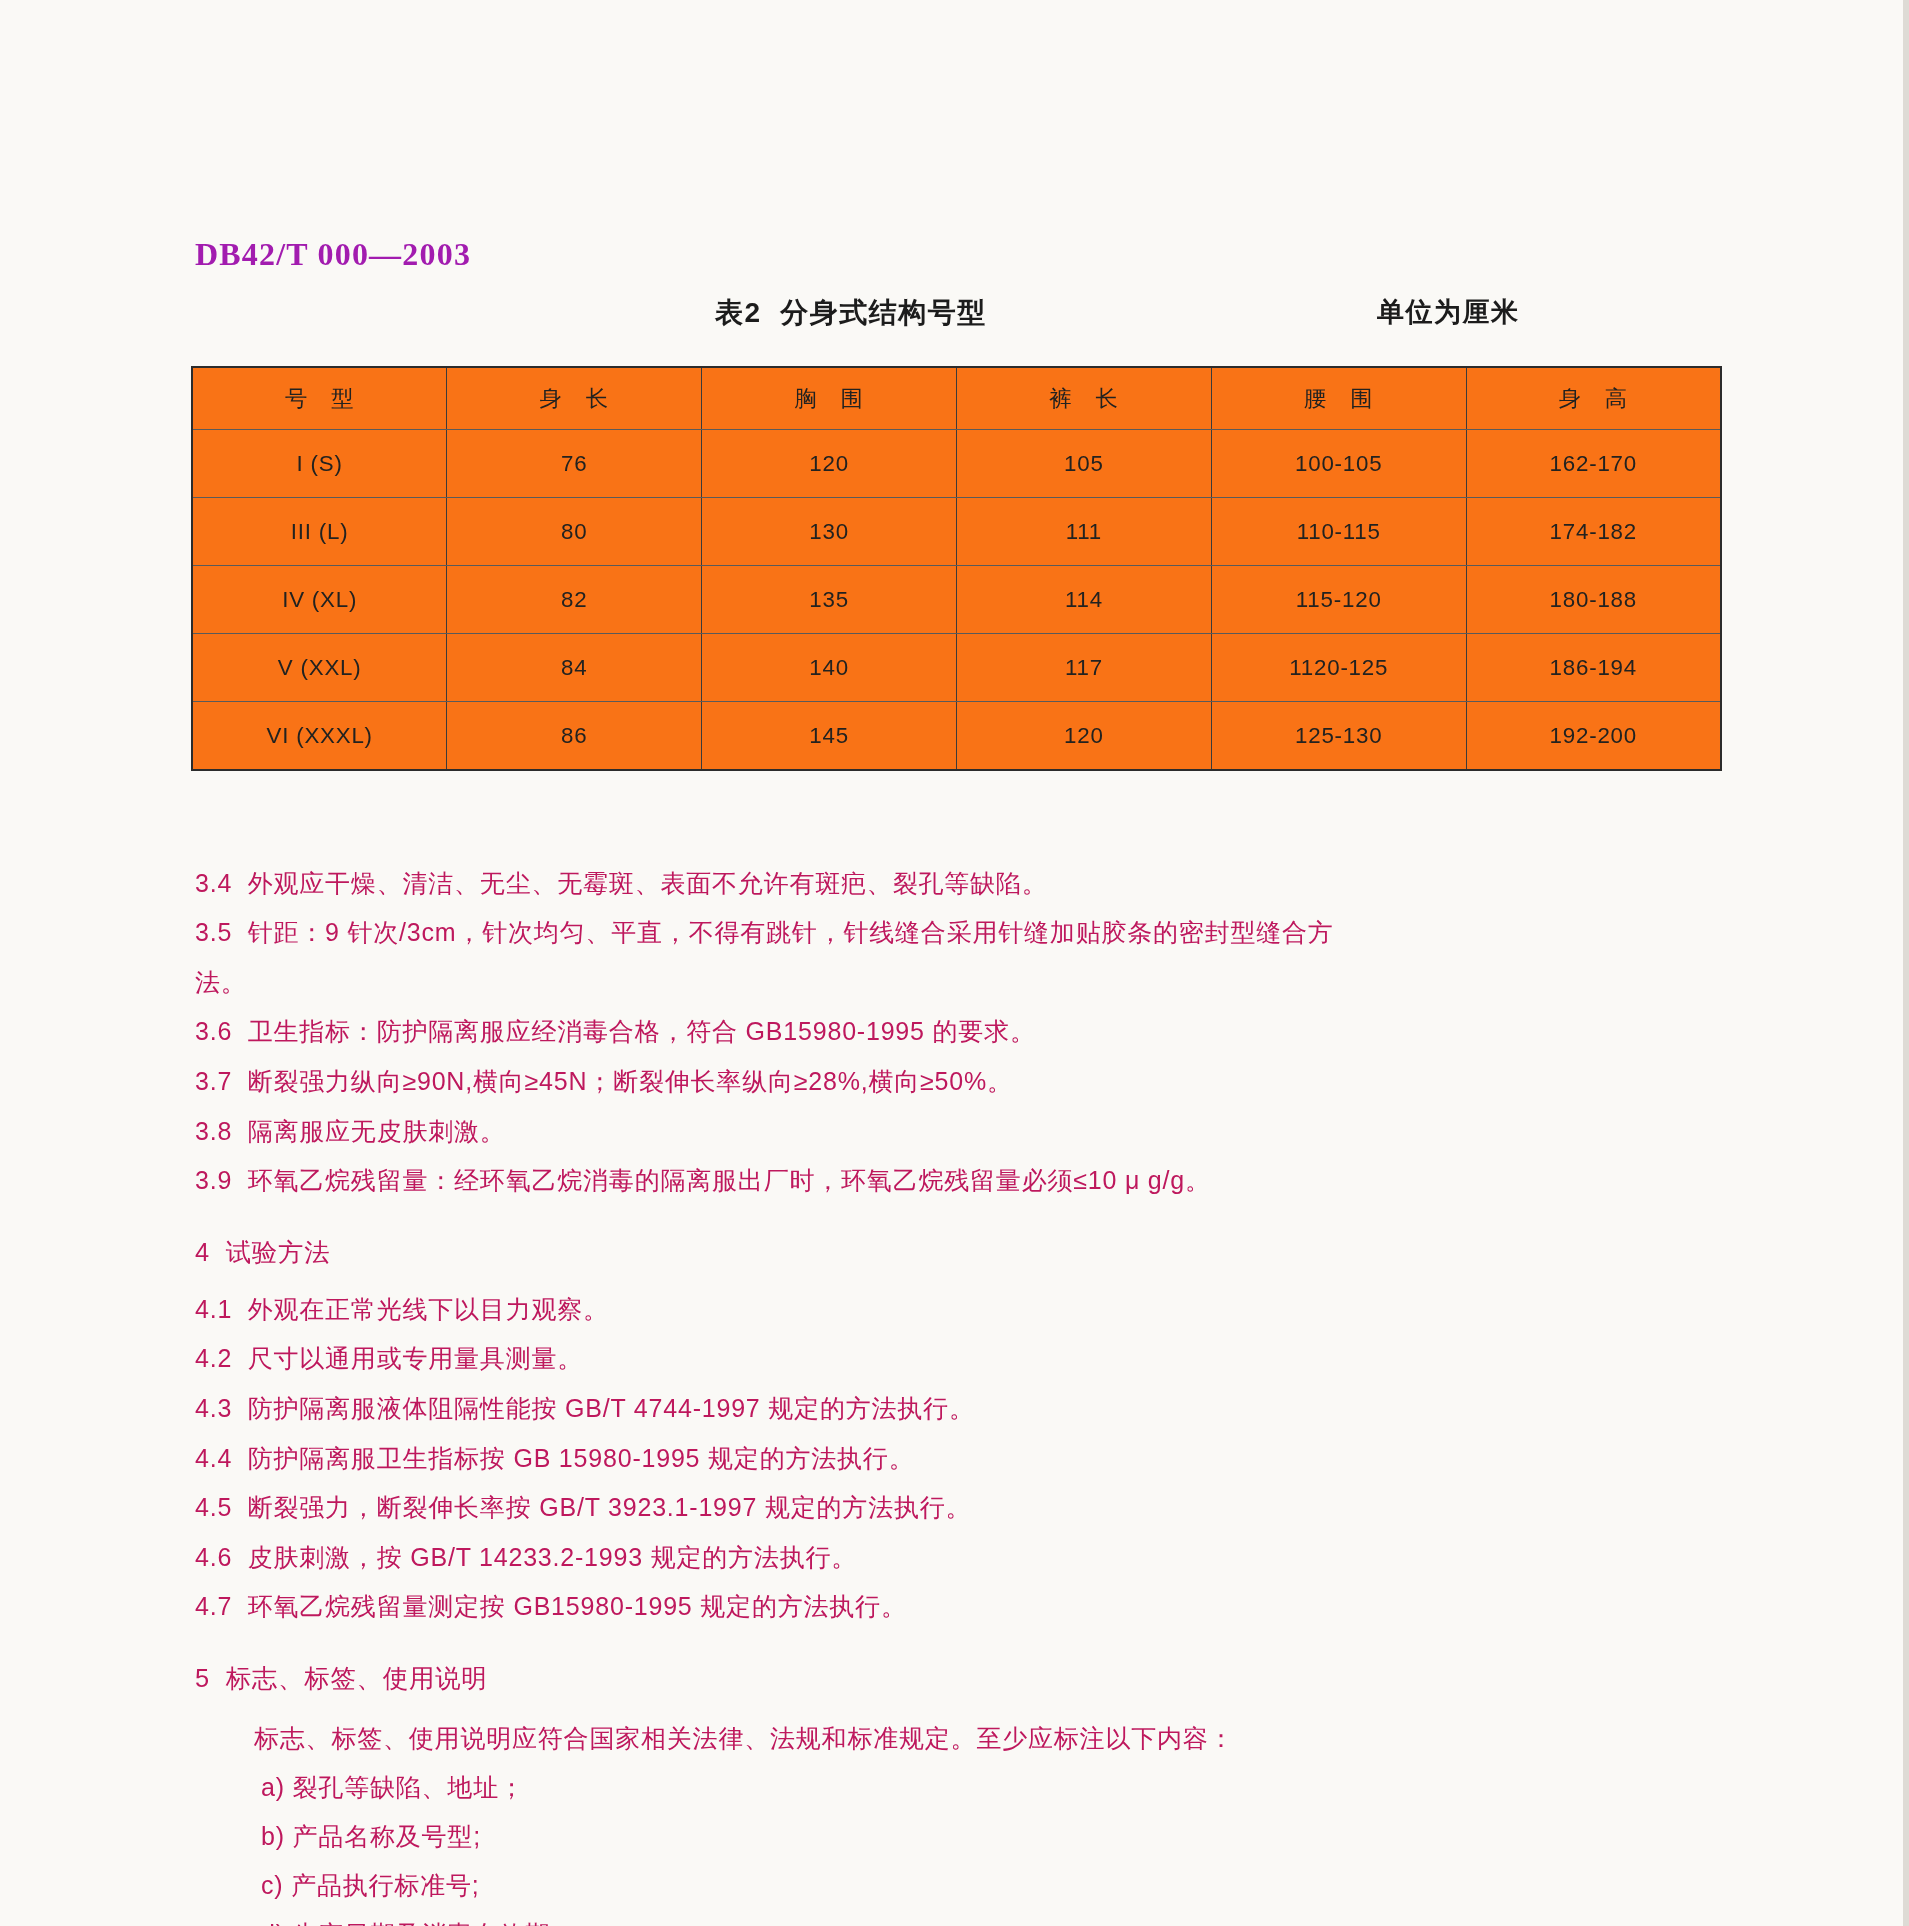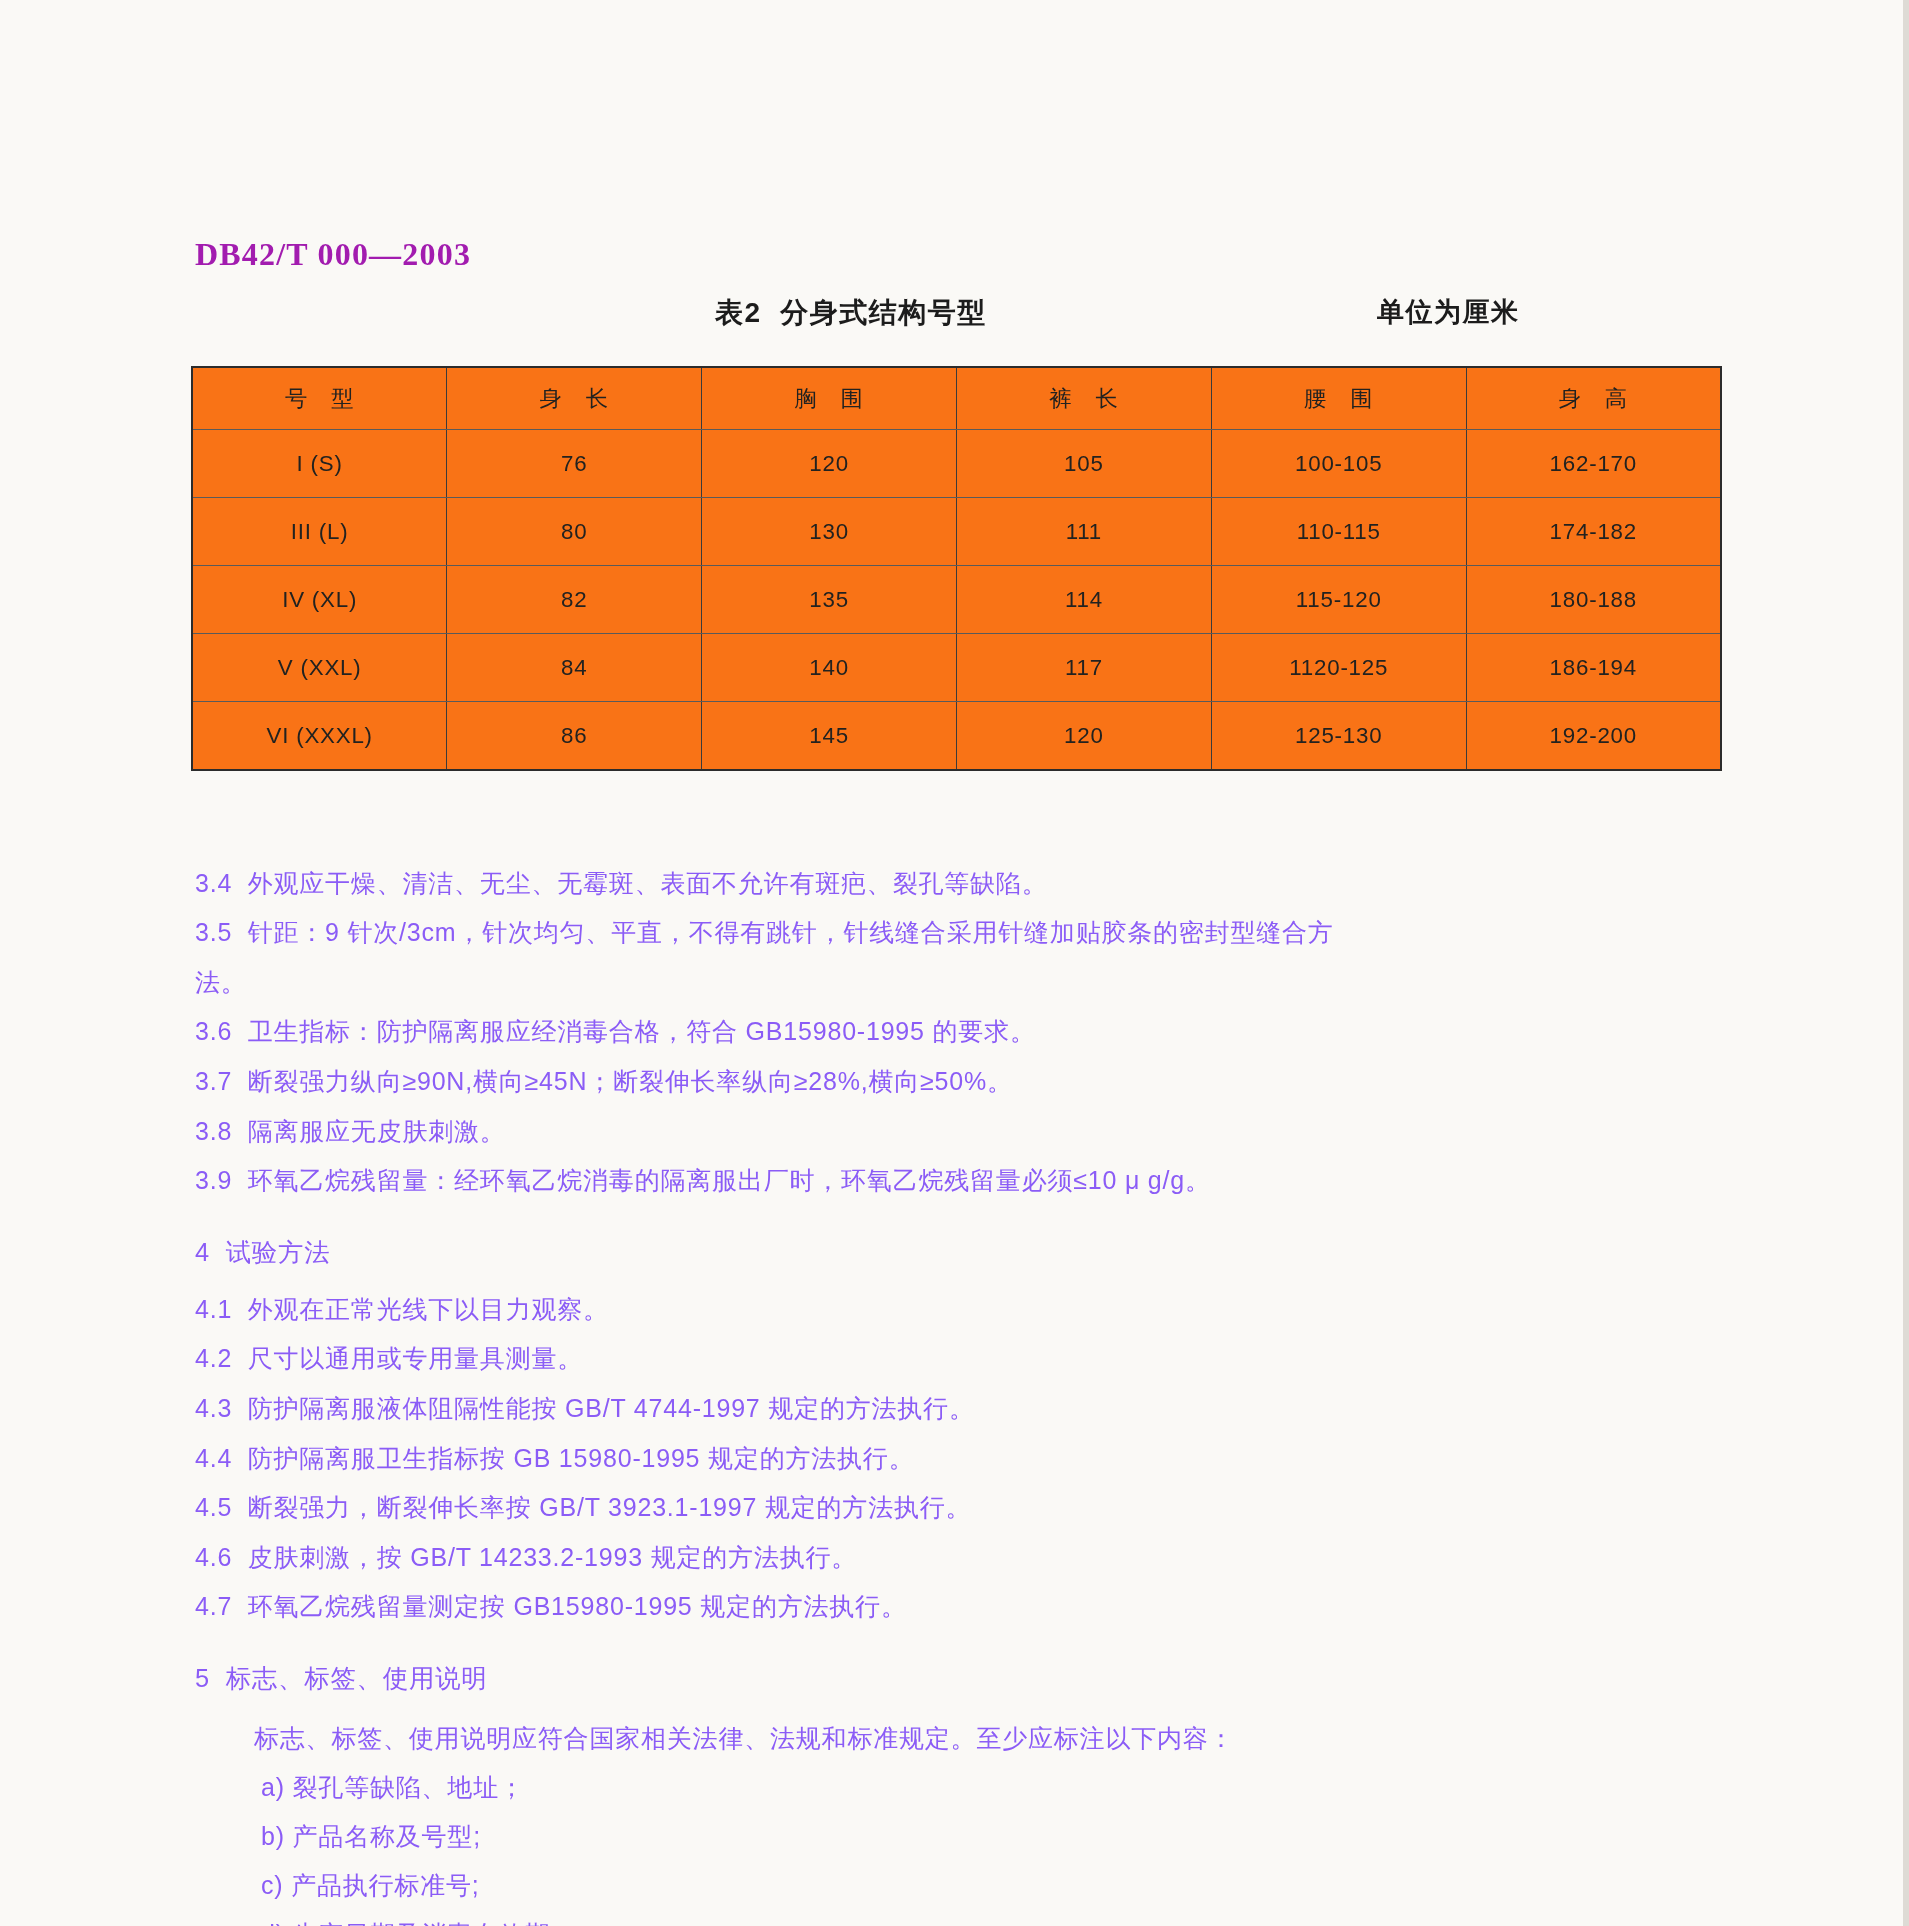--- a/index.html
+++ b/index.html
@@ -89,21 +89,21 @@
     left: 195px;
     top: 851px;
     width: 1610px;
   }
   .line {
     font-size: 25px;
     line-height: 35px;
     margin-top: 14.6px;
     letter-spacing: 0.8px;
     white-space: pre-wrap;
-    color: #8b5cf6;
+    color: #be185d;
   }
   .line.h1 {
     font-weight: 400;
     font-size: 25.4px;
     margin-top: 37px;
     margin-bottom: 21.6px;
   }
   .line.indent { text-indent: 59px; margin-top: 25px; }
   .line.list { margin-left: 66px; margin-top: 14px; }
 </style>

